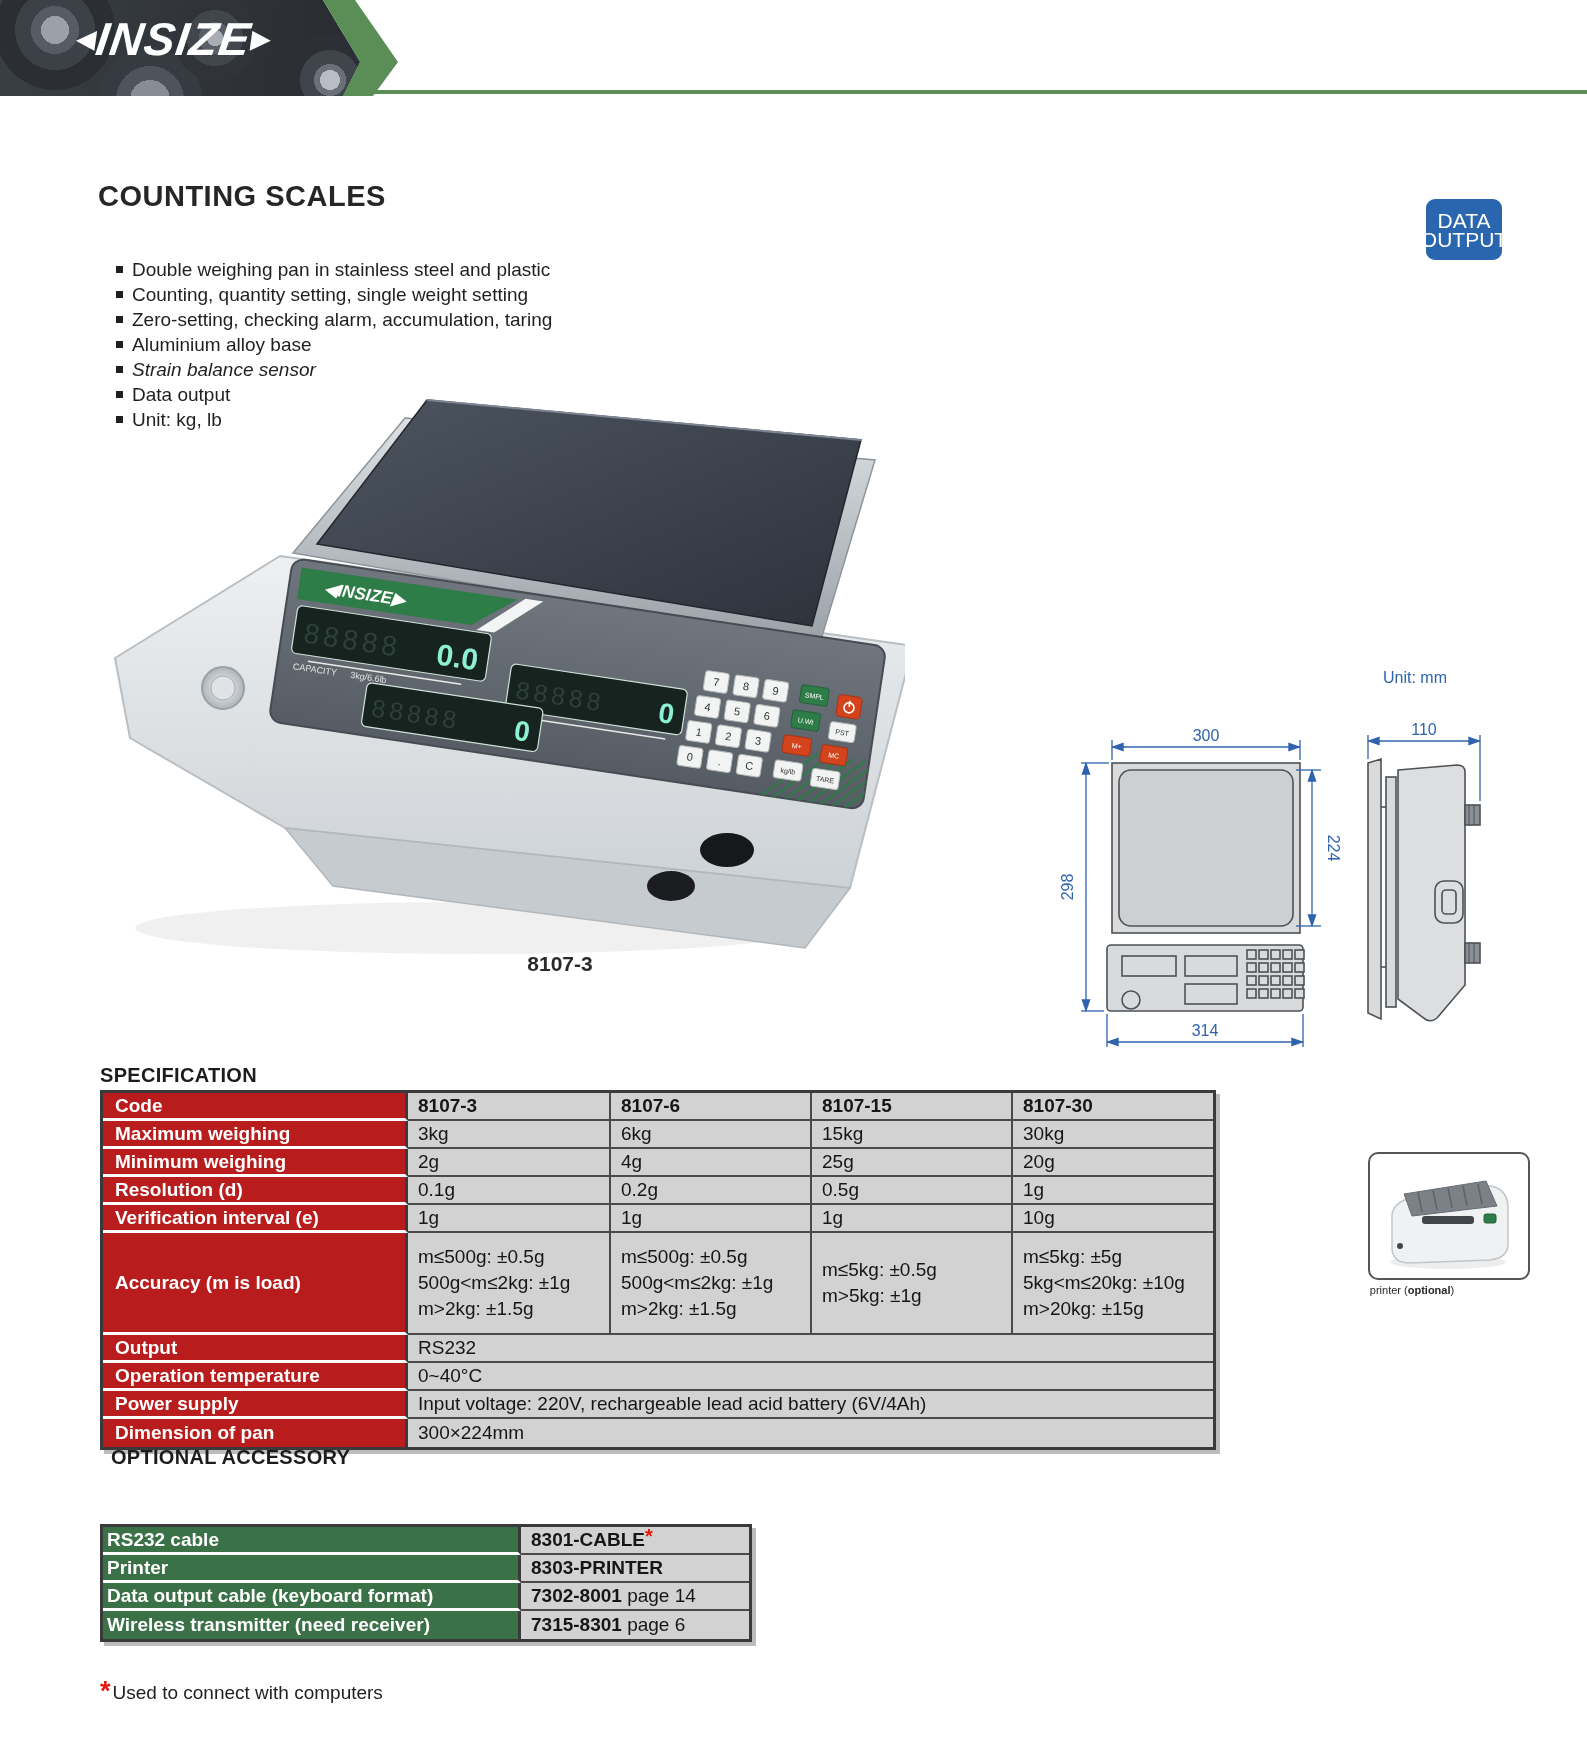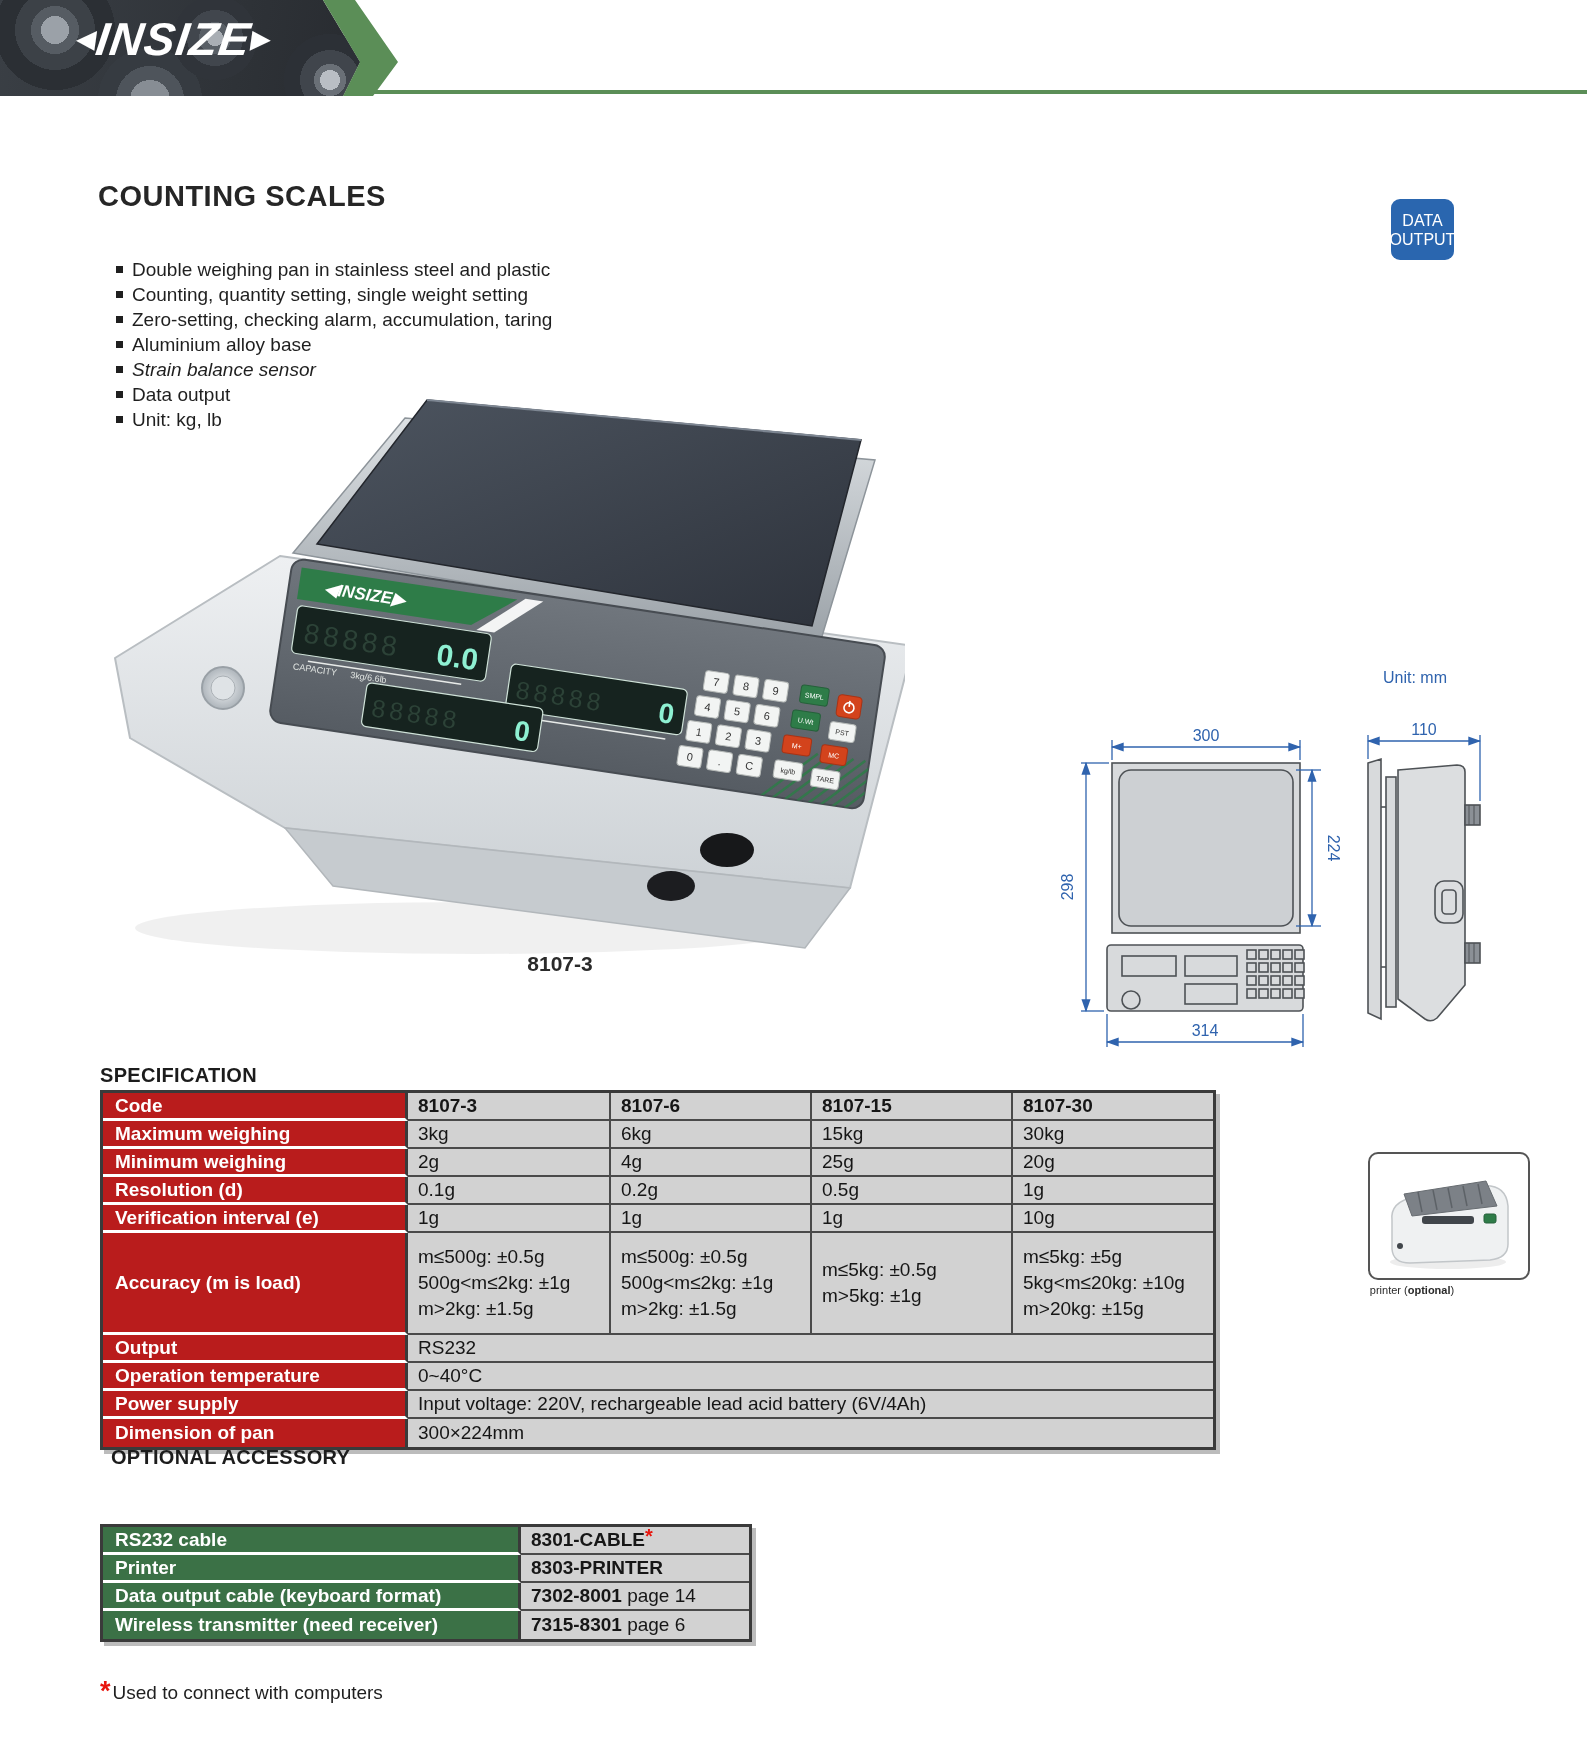--- a/index.html
+++ b/index.html
@@ -19,22 +19,22 @@
   .hero-chevron{position:absolute;left:0;top:0;width:420px;height:96px;background:#5b8e57;
     clip-path:polygon(323px 0,355px 0,398px 62px,373px 96px,343px 96px,360px 62px);}
   .hero-line{position:absolute;left:366px;top:90px;width:1221px;height:4px;background:#5b8e57;}
   .logo{position:absolute;left:76px;top:16px;color:#fff;display:flex;align-items:center;
         transform:skewX(-8deg);font-weight:bold;}
   .logo .txt{font-size:46px;font-style:italic;letter-spacing:1px;line-height:1;}
   .logo .arr{font-size:24px;line-height:1;margin:0 1px;}
 
   
   .title{position:absolute;left:98px;top:180px;font-size:29px;font-weight:bold;color:#262626;letter-spacing:.5px;}
-  .badge{position:absolute;left:1391px;top:199px;width:63px;height:61px;background:#2a66af;border-radius:9px;
-         color:#fff;font-size:16px;display:flex;flex-direction:column;align-items:center;justify-content:center;line-height:19px;}
+  .badge{position:absolute;left:1426px;top:199px;width:76px;height:61px;background:#2a66af;border-radius:9px;
+         color:#fff;font-size:21px;display:flex;flex-direction:column;align-items:center;justify-content:center;line-height:19px;}
 
   
   .features{position:absolute;left:100px;top:243px;list-style:none;margin:16px;padding:0;}
   .features li{display:flex;align-items:flex-start;font-size:19px;line-height:22px;margin-bottom:3px;color:#1f1f1f;}
   .features .sq{width:7px;height:7px;background:#1f1f1f;margin:7px 9px 0 0;flex:0 0 auto;}
   .features .it{font-style:italic;}
 
   
   .scale-art{position:absolute;left:75px;top:388px;}
   .model-caption{position:absolute;left:460px;top:952px;width:200px;text-align:center;
@@ -59,21 +59,21 @@
   table.spec td:first-of-type{border-left:none;}
   table.spec tr{height:28px;}
   table.spec tr.tall{height:102px;}
   table.spec tr:last-child td{border-bottom:none;}
   table.spec .bold td{font-weight:bold;}
   table.spec td div{line-height:26px;}
 
   table.acc{position:absolute;left:100px;top:1524px;width:646px;border-collapse:separate;border-spacing:0;
             border:3px solid #3a3a3a;table-layout:fixed;box-shadow:4px 4px 0 #bcbcbc;}
   table.acc th{background:#3b7146;color:#fff;font-size:19px;font-weight:bold;text-align:left;
-               padding:1px 6px 1px 12px;border-bottom:3px solid #fff;border-right:3px solid #3a3a3a;}
+               padding:1px 6px 1px 4px;border-bottom:3px solid #fff;border-right:3px solid #3a3a3a;}
   table.acc tr:last-child th{border-bottom:none;}
   table.acc td{background:#d2d2d2;color:#161616;font-size:19px;padding:1px 6px 1px 10px;border-bottom:2px solid #4a4a4a;}
   table.acc tr:last-child td{border-bottom:none;}
   table.acc tr{height:28px;}
   .code{font-weight:bold;}
   .mark{color:#e8150d;font-weight:bold;font-size:20px;vertical-align:top;line-height:14px;}
 
   
   .footnote{position:absolute;left:100px;top:1682px;display:flex;align-items:flex-start;font-size:19px;color:#1f1f1f;}
   .footnote .star{color:#e8150d;font-size:27px;font-weight:bold;line-height:18px;margin-right:2px;}

